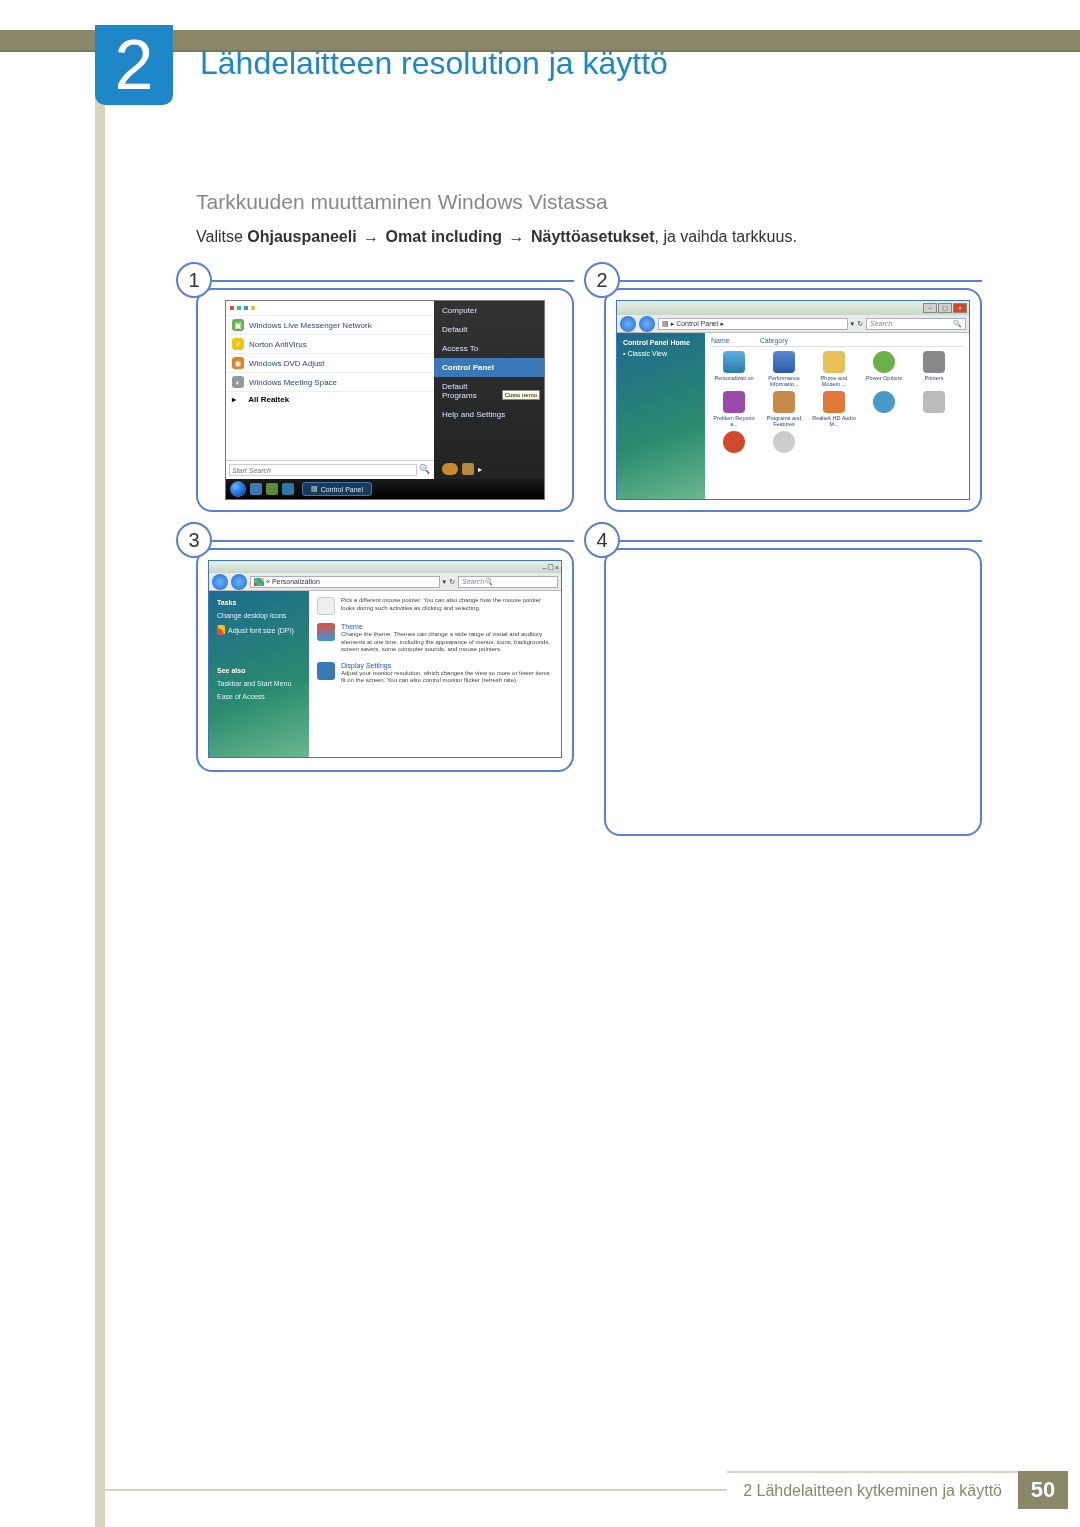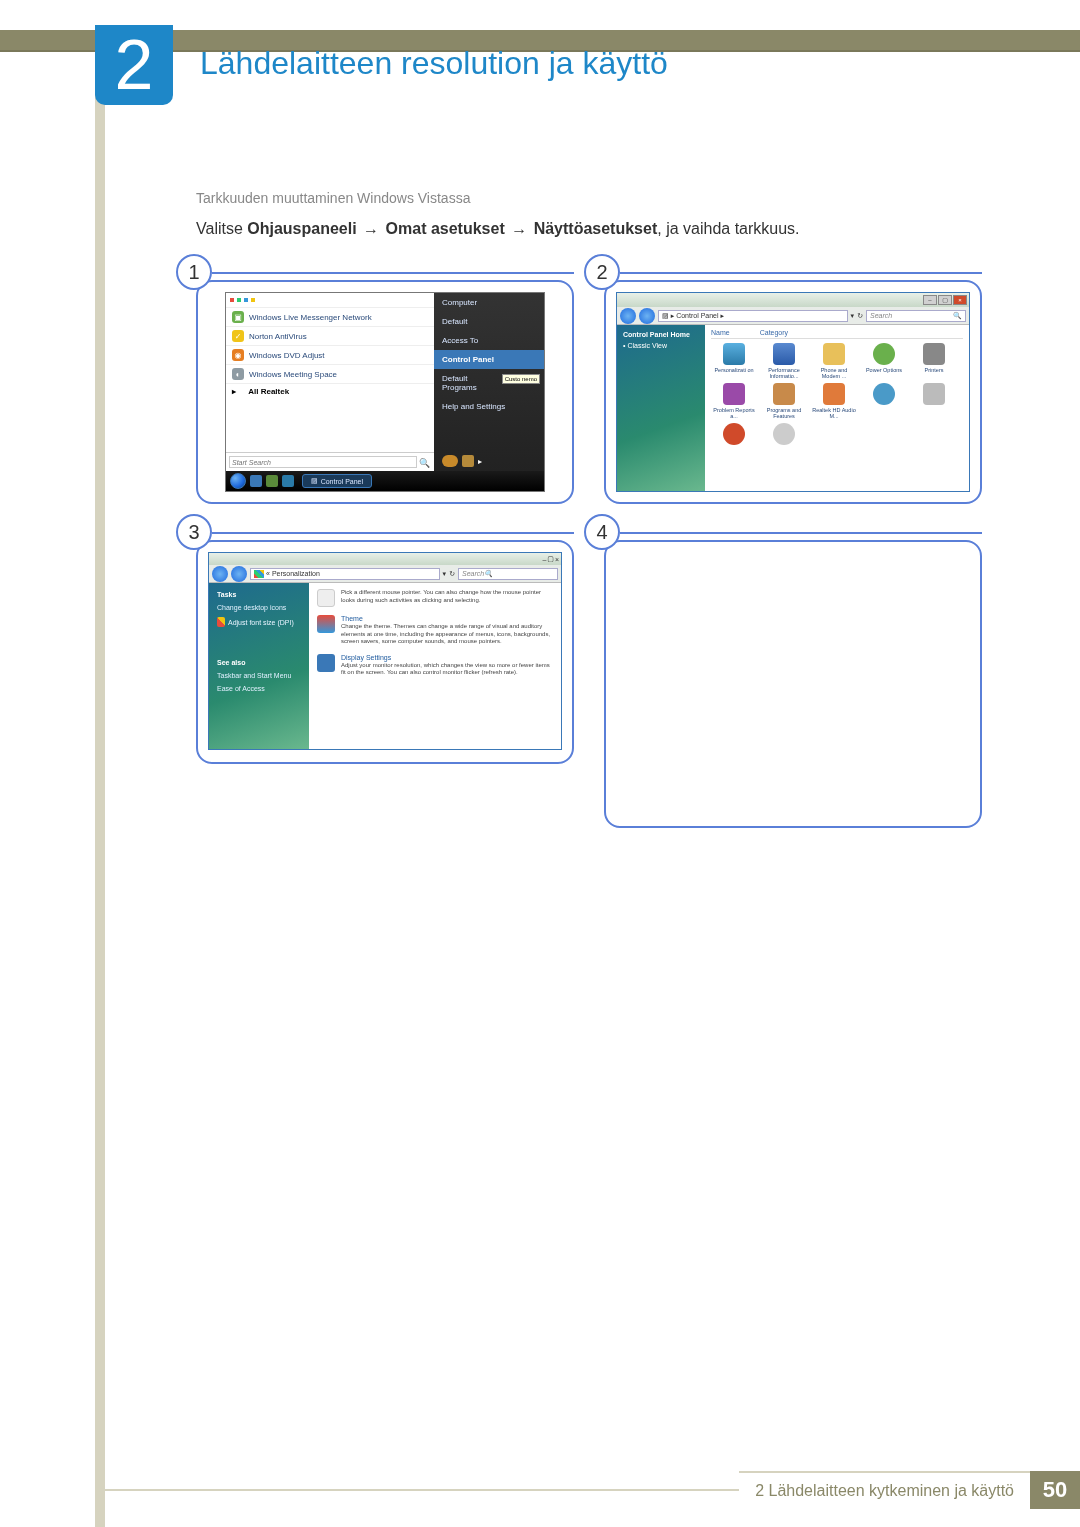--- a/index.html
+++ b/index.html
@@ -50,21 +50,21 @@
     font-size: 32px;
     font-weight: 400;
     color: #1e87c8;
   }
   
   .body {
     position: absolute;
     top: 190px; left: 196px; right: 95px;
   }
   .section-title {
-    font-size: 14px;
+    font-size: 21px;
     color: #888;
     margin-bottom: 14px;
   }
   .instruction {
     font-size: 16px;
     color: #333;
     margin-bottom: 36px;
   }
   .instruction b { font-weight: 700; }
   .arrow { margin: 0 2px; }
@@ -138,21 +138,21 @@
     border-top:1px solid #eee;
   }
   .shot1-left .item .ic {
     width:12px;height:12px;border-radius:3px;
     display:flex;align-items:center;justify-content:center;font-size:8px;color:#fff;
   }
   .shot1-left .item.all { color:#000; font-weight:bold; }
   .shot1-left .search {
     margin-top:auto;
     border-top:1px solid #ccc;
-    display:flex;align-items:flex-end;
+    display:flex;align-items:flex-start;
     padding:3px;
     background:#fff;
   }
   .shot1-left .search input{
     flex:1;border:1px solid #ccc;font-size:7px;padding:2px;font-style:italic;color:#888;height:12px;
   }
   .shot1-left .search .mag{color:#3a78b7;margin-left:3px;font-size:9px;}
   .shot1-right {
     width: 110px;
     background: linear-gradient(#333, #222);
@@ -241,21 +241,21 @@
   .shot3 .side .shield .s{width:8px;height:10px;background:linear-gradient(45deg,#e74c3c 50%,#f1c40f 50%);border-radius:2px;}
   .shot3 .side .sep{height:20px;}
   .shot3 .main{flex:1;background:#fff;padding:6px 8px;}
   .shot3 .entry{display:flex;gap:6px;margin-bottom:8px;}
   .shot3 .entry .ic{width:18px;height:18px;border-radius:3px;flex-shrink:0;}
   .shot3 .entry .tx .ttl{color:#1e5a9e;font-size:7px;margin-bottom:1px;}
   .shot3 .entry .tx .desc{color:#444;font-size:6px;line-height:1.25;}
 
   
   .footer{
-    position:absolute;left:95px;right:0;bottom:18px;
+    position:absolute;left:95px;right:12px;bottom:18px;
     display:flex;align-items:stretch;justify-content:flex-end;
     height:38px;
   }
   .footer-line{
     flex:1;border-top:2px solid #d6d3bf;margin-top:18px;
   }
   .footer-label{
     display:flex;align-items:center;
     background:#fff;color:#8a8868;font-size:16px;padding:0 16px;border-top:2px solid #d6d3bf;
   }
@@ -274,21 +274,21 @@
 <div class="chapter-badge">
   <span>2</span>
 </div>
 <div class="chapter-title">Lähdelaitteen resolution ja käyttö</div>
 
 <div class="body">
   <div class="section-title">Tarkkuuden muuttaminen Windows Vistassa</div>
   <div class="instruction">
     <span>Valitse </span><b>Ohjauspaneeli</b>
     <span class="arrow">→</span>
-    <b>Omat asetukset</b>
+    <b>Omat including</b>
     <span class="arrow">→</span>
     <b>Näyttöasetukset</b><span>, ja vaihda tarkkuus.</span>
   </div>
 
   <div class="panel-grid">
 
     <div class="panel-wrap">
       <div class="panel-num">1</div>
       <div class="panel-hr"></div>
       <div class="panel">
@@ -321,21 +321,21 @@
               <div class="search">
                 <input placeholder="Start Search" style="">
                 <span class="mag">🔍</span>
               </div>
             </div>
             <div class="shot1-right">
               <div class="r-item">Computer</div>
               <div class="r-item">Default</div>
               <div class="r-item">Access To</div>
               <div class="r-item hl">Control Panel</div>
-              <div class="r-item" style="display:flex;align-items:flex-start;">
+              <div class="r-item" style="display:flex;align-items:flex-end;">
                 <span>Default Programs</span>
                 <span class="tooltip">Custo
 nemo</span>
               </div>
               <div class="r-item">Help and Settings</div>
               <div class="bottom-ico">
                 <div class="b1"></div>
                 <div class="b2"></div>
                 <div class="b3">▸</div>
               </div>

